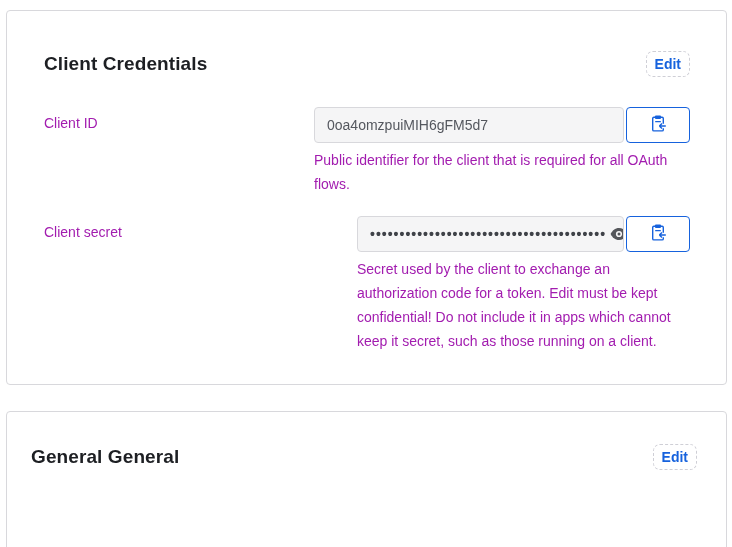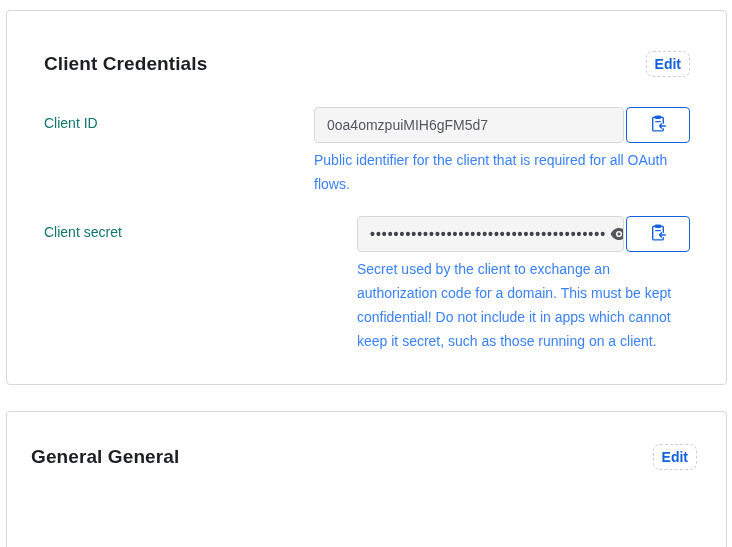--- a/index.html
+++ b/index.html
@@ -55,21 +55,21 @@
     cursor: pointer;
   }
   .field-row { display: flex; }
   .field-row + .field-row { margin-top: 20px; gap: 43px; }
   .card1 .field-label { width: 270px; }
   .card2 .field-label { width: 280px; }
   .field-label {
     flex-shrink: 0;
     padding-top: 8px;
     font-size: 14px;
-    color: #0f766e;
+    color: #a21caf;
   }
   .field-main { flex: 1; min-width: 0; }
   .input-group { display: flex; align-items: stretch; }
   .text-box {
     flex: 1;
     height: 36px;
     background: #f5f5f6;
     border: 1px solid #d8d8dc;
     border-radius: 4px;
     display: flex;
@@ -106,21 +106,21 @@
     border-radius: 4px;
     display: flex;
     align-items: center;
     justify-content: center;
     cursor: pointer;
   }
   .help {
     margin-top: 5px;
     font-size: 14px;
     line-height: 24px;
-    color: #3b82f6;
+    color: #a21caf;
     max-width: 378px;
   }
 </style>
 </head>
 <body>
 
 <section class="card card1">
   <div class="card-head">
     <h2 class="section-title">Client Credentials</h2>
     <div class="edit-ring">
@@ -173,21 +173,21 @@
             <svg width="16" height="17" viewBox="0 0 16 17" aria-hidden="true">
               <rect x="5" y="0.5" width="6" height="3.4" rx="0.9" fill="#1662dd"></rect>
               <rect x="2.7" y="2.3" width="10.6" height="13.6" rx="1.2" fill="none" stroke="#1662dd" stroke-width="1.4"></rect>
               <path d="M5.2 6.6 h5.6" stroke="#1662dd" stroke-width="1.2"></path>
               <path d="M16 11 H9.2" stroke="#ffffff" stroke-width="4.6"></path>
               <path d="M15.8 11 H9.5 M9.3 11 l2.7 -2.5 M9.3 11 l2.7 2.5" stroke="#1662dd" stroke-width="1.4" fill="none"></path>
             </svg>
           </span>
         </button>
       </div>
-      <p class="help">Secret used by the client to exchange an authorization code for a domain. This must be kept confidential! Do not include it in apps which cannot keep it secret, such as those running on a client.</p>
+      <p class="help">Secret used by the client to exchange an authorization code for a token. Edit must be kept confidential! Do not include it in apps which cannot keep it secret, such as those running on a client.</p>
     </div>
   </div>
 </section>
 
 <section class="card card2">
   <div class="card-head">
     <h2 class="section-title">General General</h2>
     <div class="edit-ring">
       <a class="edit-link">Edit</a>
     </div>

